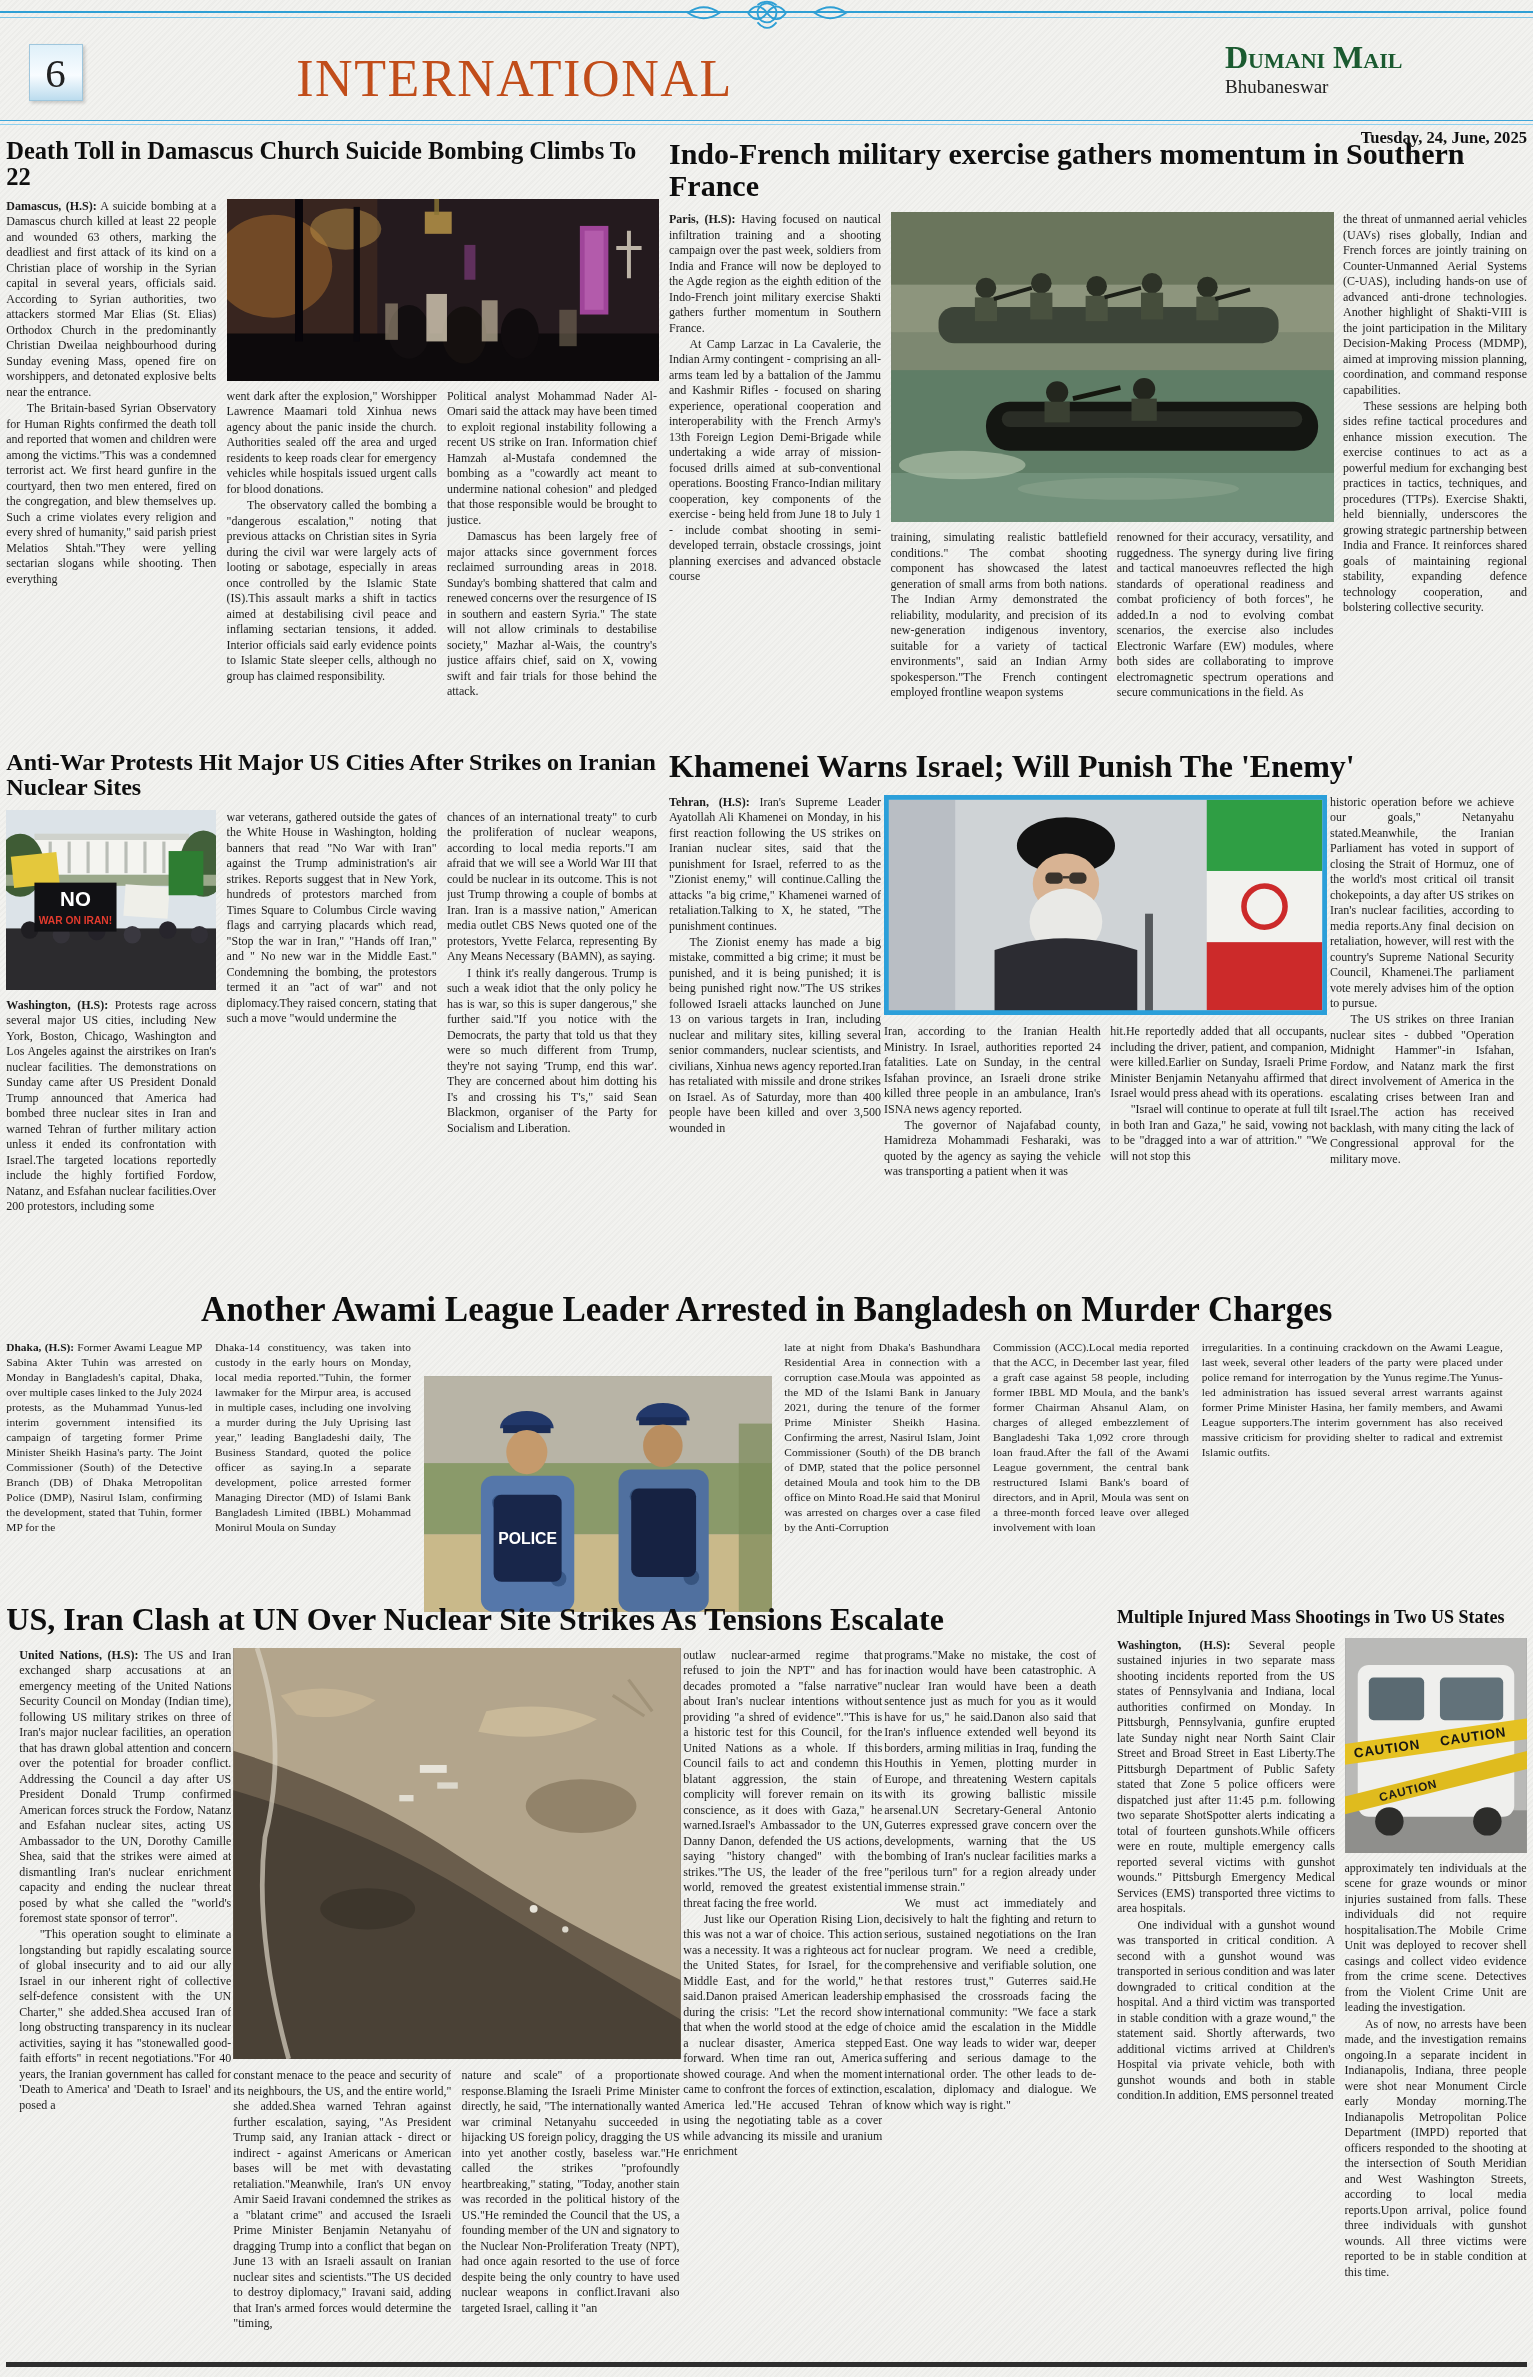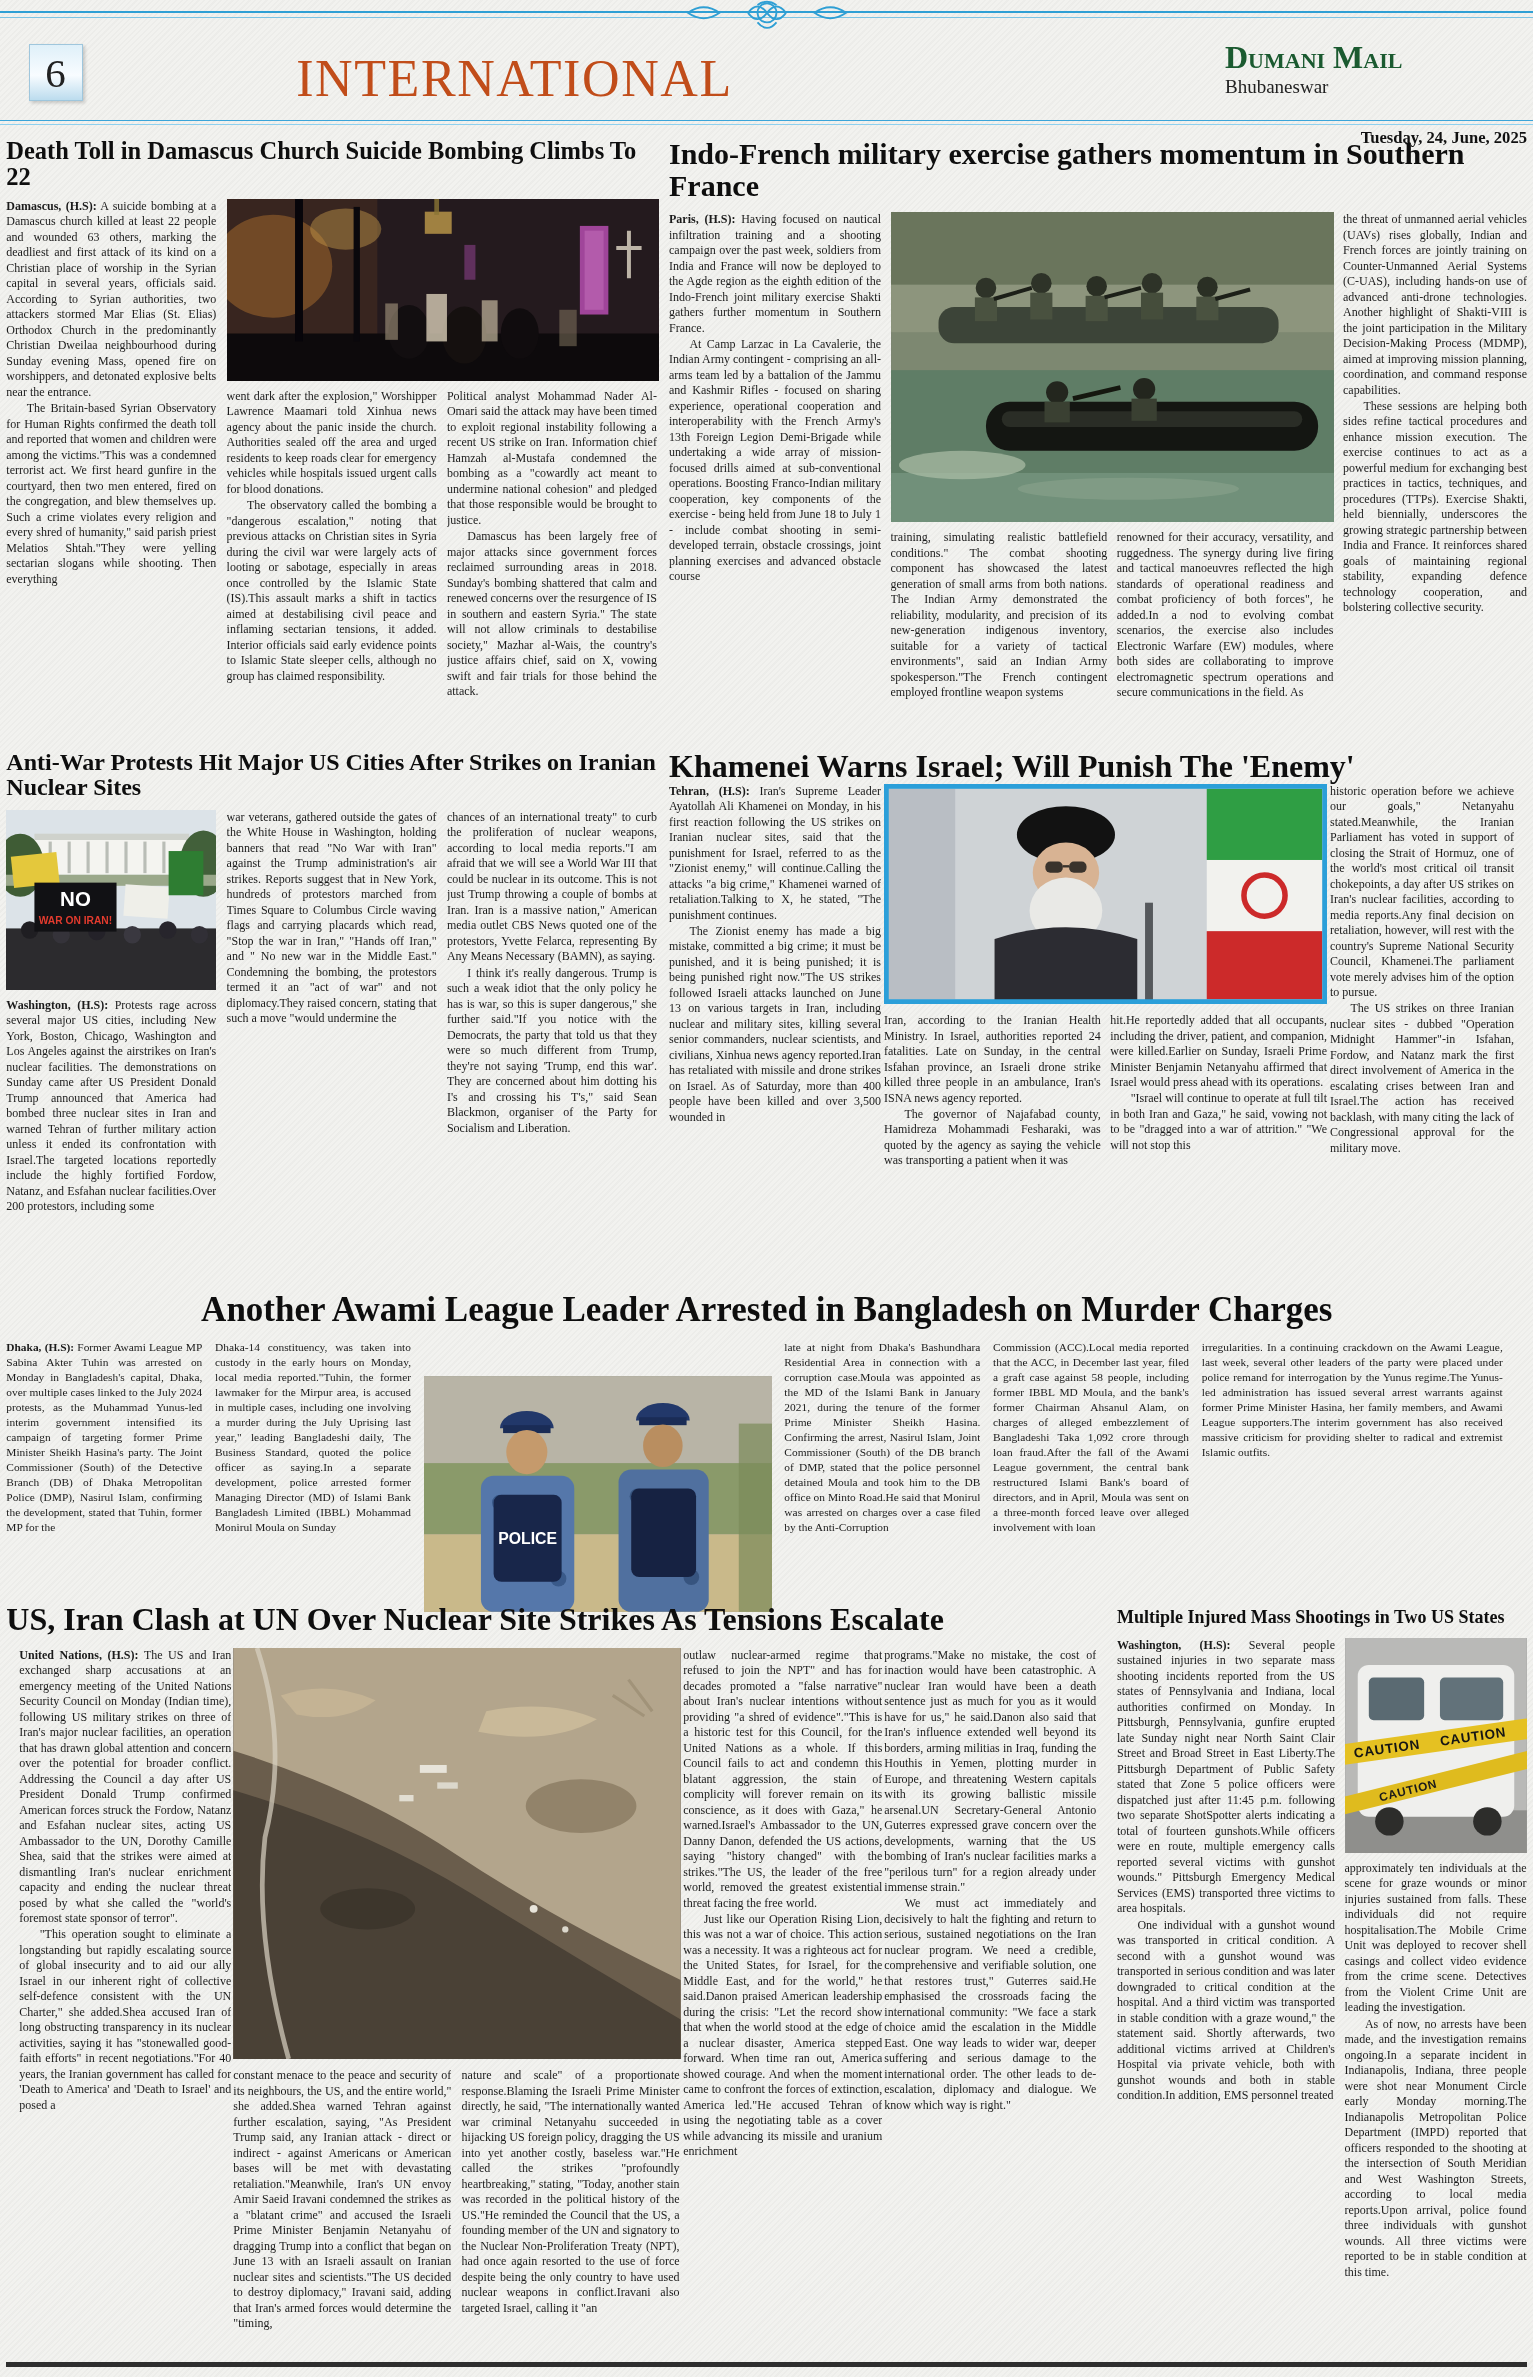--- a/index.html
+++ b/index.html
@@ -214,21 +214,21 @@
       </div>
       <div class="col" style="width:210px;">
         <p>chances of an international treaty" to curb the proliferation of nuclear weapons, according to local media reports."I am afraid that we will see a World War III that could be nuclear in its outcome. This is not just Trump throwing a couple of bombs at Iran. Iran is a massive nation," American media outlet CBS News quoted one of the protestors, Yvette Felarca, representing By Any Means Necessary (BAMN), as saying.</p>
         <p class="ind">I think it's really dangerous. Trump is such a weak idiot that the only policy he has is war, so this is super dangerous," she further said."If you notice with the Democrats, the party that told us that they were so much different from Trump, they're not saying 'Trump, end this war'. They are concerned about him dotting his I's and crossing his T's," said Sean Blackmon, organiser of the Party for Socialism and Liberation.</p>
       </div>
     </div>
   </section>
 
   <section class="article" style="left:669px;top:750px;width:858px;">
     <h1 class="hl" style="font-size:32px;">Khamenei Warns Israel; Will Punish The 'Enemy'</h1>
-    <div class="body-row" style="gap:3px;height:484px;">
+    <div class="body-row" style="gap:3px;margin-top:11px;height:484px;">
       <div class="col" style="width:212px;">
         <p class="lead"><b class="dl">Tehran, (H.S):</b> <span>Iran's Supreme Leader Ayatollah Ali Khamenei on Monday, in his first reaction following the US strikes on Iranian nuclear sites, said that the punishment for Israel, referred to as the "Zionist enemy," will continue.Calling the attacks "a big crime," Khamenei warned of retaliation.Talking to X, he stated, "The punishment continues.</span></p>
         <p class="ind">The Zionist enemy has made a big mistake, committed a big crime; it must be punished, and it is being punished; it is being punished right now."The US strikes followed Israeli attacks launched on June 13 on various targets in Iran, including nuclear and military sites, killing several senior commanders, nuclear scientists, and civilians, Xinhua news agency reported.Iran has retaliated with missile and drone strikes on Israel. As of Saturday, more than 400 people have been killed and over 3,500 wounded in</p>
       </div>
       <div style="width:443px;">
         <div class="photo" style="width:443px;height:220px;">
           <svg width="443" height="220" viewBox="0 0 560 278">
             <rect width="560" height="278" fill="#cfd3d6"></rect>
             <rect x="408" y="6" width="146" height="90" fill="#2f9e44"></rect>
             <rect x="408" y="96" width="146" height="90" fill="#f2f2ee"></rect>

